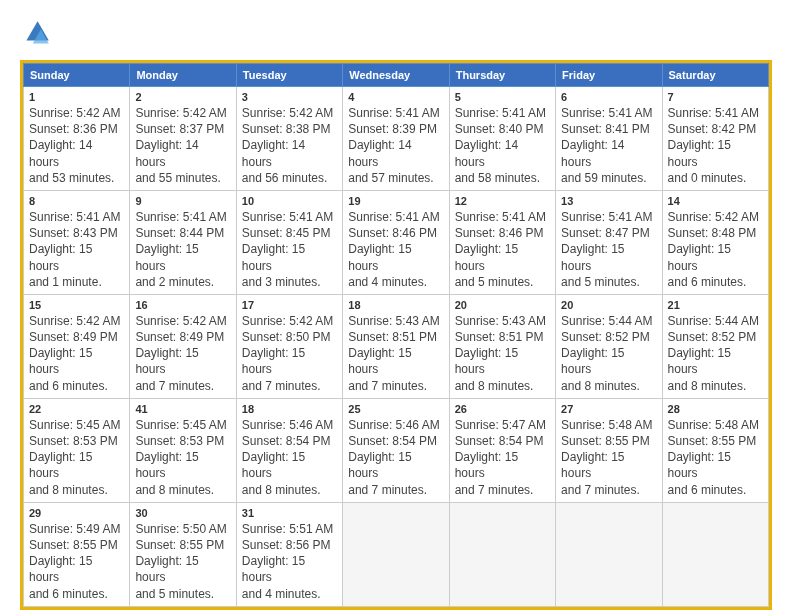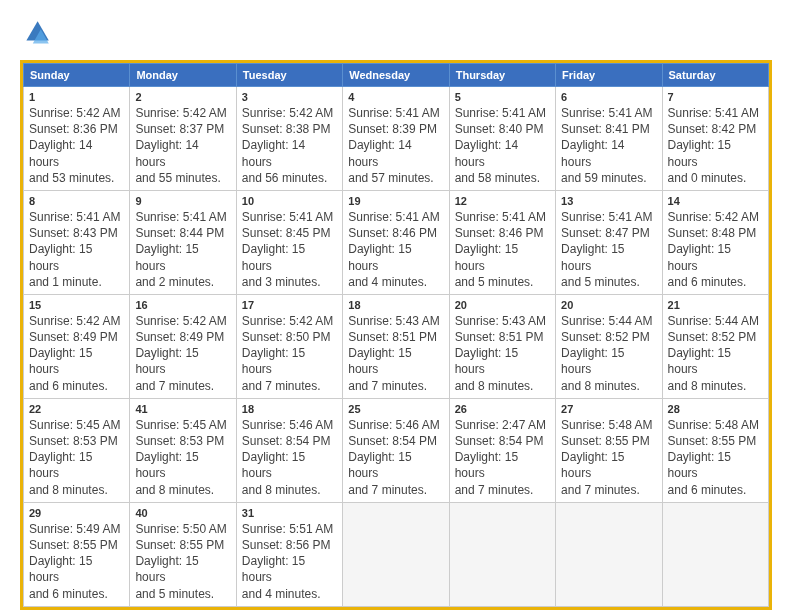--- a/index.html
+++ b/index.html
@@ -310,21 +310,21 @@
             </td>
             <td>
               <span class="day-num">25</span>
               <div class="day-info" style="white-space: pre-line;">Sunrise: 5:46 AM
 Sunset: 8:54 PM
 Daylight: 15 hours
 and 7 minutes.</div>
             </td>
             <td>
               <span class="day-num">26</span>
-              <div class="day-info" style="white-space: pre-line;">Sunrise: 2:47 AM
+              <div class="day-info" style="white-space: pre-line;">Sunrise: 5:47 AM
 Sunset: 8:54 PM
 Daylight: 15 hours
 and 7 minutes.</div>
             </td>
             <td>
               <span class="day-num">27</span>
               <div class="day-info" style="white-space: pre-line;">Sunrise: 5:48 AM
 Sunset: 8:55 PM
 Daylight: 15 hours
 and 7 minutes.</div>
@@ -339,21 +339,21 @@
           </tr>
           <tr>
             <td>
               <span class="day-num">29</span>
               <div class="day-info" style="white-space: pre-line;">Sunrise: 5:49 AM
 Sunset: 8:55 PM
 Daylight: 15 hours
 and 6 minutes.</div>
             </td>
             <td>
-              <span class="day-num">40</span>
+              <span class="day-num">30</span>
               <div class="day-info" style="white-space: pre-line;">Sunrise: 5:50 AM
 Sunset: 8:55 PM
 Daylight: 15 hours
 and 5 minutes.</div>
             </td>
             <td>
               <span class="day-num">31</span>
               <div class="day-info" style="white-space: pre-line;">Sunrise: 5:51 AM
 Sunset: 8:56 PM
 Daylight: 15 hours

